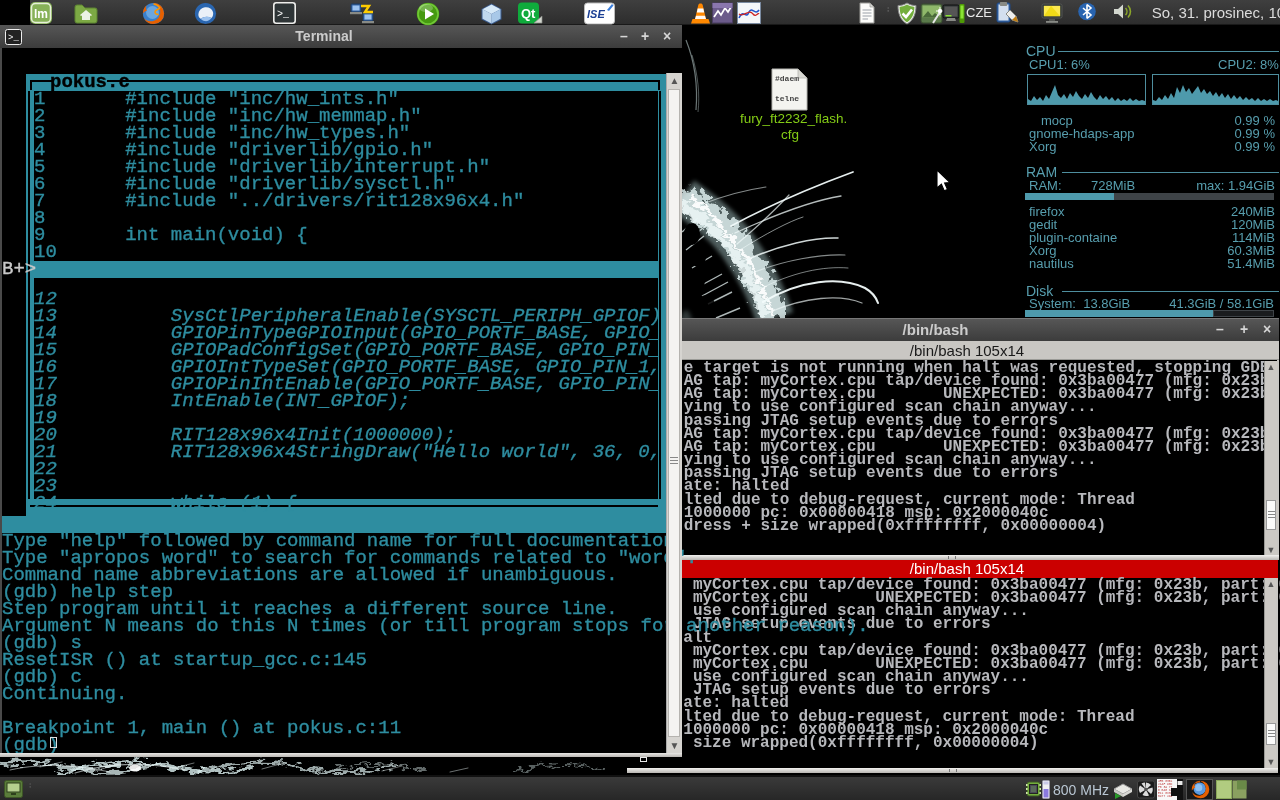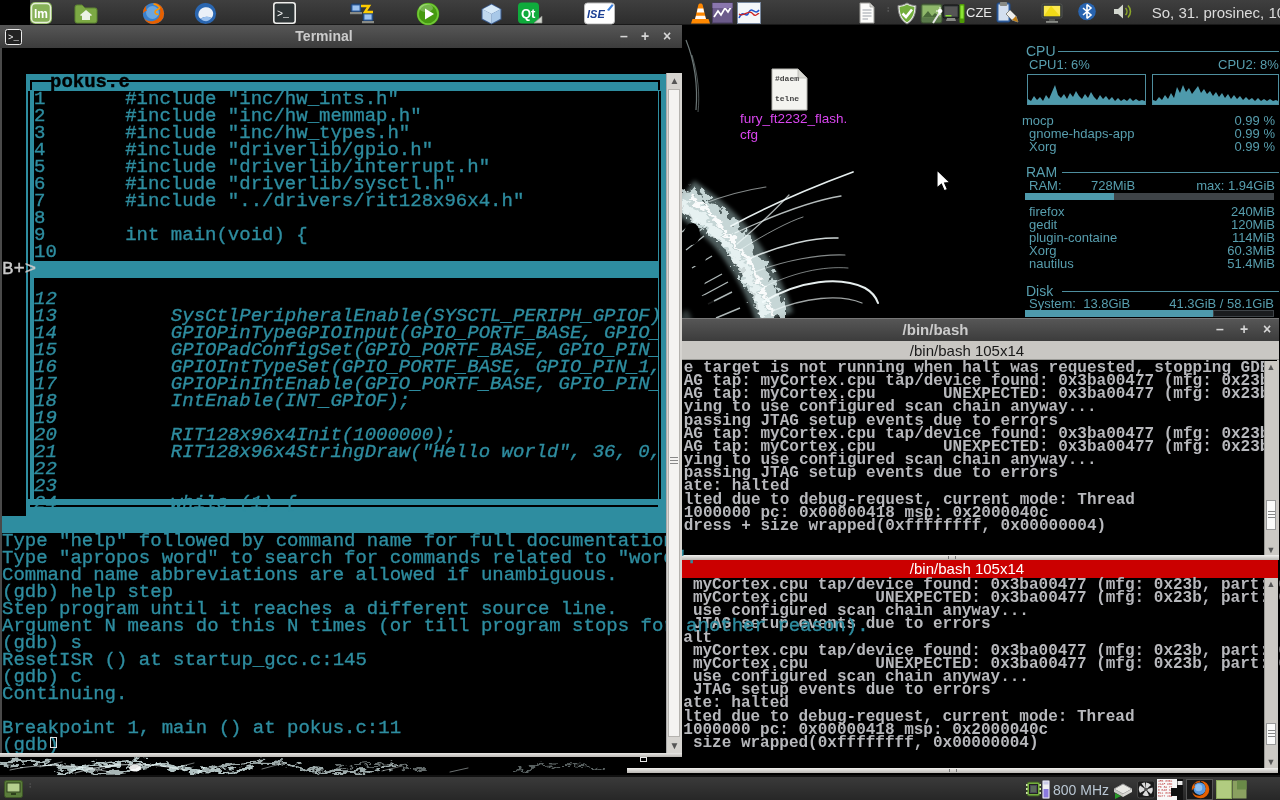--- a/index.html
+++ b/index.html
@@ -120,21 +120,21 @@
   <div class="gbox" style="left:7px;top:34px;width:119px;height:31px;">
     <svg width="117" height="29" viewBox="0 0 117 29">
         <path d="M0,29 L0,24 L3,26 L6,21 L9,25 L12,22 L15,26 L18,20 L21,24 L24,17 L27,10 L30,20 L33,23 L36,19 L39,24 L42,18 L45,22 L48,16 L51,21 L54,24 L57,19 L60,23 L63,17 L66,22 L69,25 L72,20 L75,24 L78,21 L81,25 L84,22 L87,26 L90,23 L93,26 L96,24 L99,26 L102,23 L105,26 L108,24 L111,26 L114,25 L117,26 L117,29 Z" fill="#4e9aac"></path>
       </svg>
   </div>
   <div class="gbox" style="left:132px;top:34px;width:127px;height:31px;">
     <svg width="125" height="29" viewBox="0 0 125 29">
         <path d="M0,29 L0,25 L3,26 L6,22 L9,25 L12,20 L15,24 L18,18 L21,23 L24,12 L27,18 L30,10 L33,17 L36,13 L39,19 L42,15 L45,11 L48,18 L51,14 L54,19 L57,16 L60,21 L63,17 L66,22 L69,18 L72,23 L75,19 L78,24 L81,20 L84,24 L87,21 L90,25 L93,22 L96,25 L99,23 L102,26 L105,23 L108,26 L111,24 L114,26 L117,24 L120,26 L123,25 L125,26 L125,29 Z" fill="#4e9aac"></path>
       </svg>
   </div>
-  <div class="abs" style="left:2px;top:73px;">mocp</div>
+  <div class="abs" style="left:21px;top:73px;">mocp</div>
     <div class="abs" style="right:5px;top:73px;">0.99 %</div>
   <div class="abs" style="left:9px;top:86px;">gnome-hdaps-app</div>
     <div class="abs" style="right:5px;top:86px;">0.99 %</div>
   <div class="abs" style="left:9px;top:99px;">Xorg</div>
     <div class="abs" style="right:5px;top:99px;">0.99 %</div>
   <div class="abs" style="left:6px;top:124px;font-size:14px;">RAM</div>
   <div class="ln" style="left:42px;top:132px;width:217px;"></div>
   <div class="abs" style="left:9px;top:138px;">RAM:</div>
   <div class="abs" style="left:71px;top:138px;">728MiB</div>
   <div class="abs" style="right:5px;top:138px;">max: 1.94GiB</div>
@@ -158,21 +158,21 @@
   <div class="bar" style="left:193px;top:270px;width:61px;background:#1a1c1e;border:1px solid #3e4347;"></div>
 </div>
 
 <div id="dicon" class="abs" style="left:740px;top:60px;width:100px;height:90px;z-index:1;">
   <svg class="abs" style="left:31px;top:8px;" width="37" height="43" viewBox="0 0 37 43">
       <path d="M1,1 L27,1 L36,10 L36,42 L1,42 Z" fill="#f4f4f0" stroke="#b5b5b0"></path>
       <path d="M27,1 L27,10 L36,10 Z" fill="#d8d8d2" stroke="#b5b5b0" stroke-width="0.8"></path>
       <text x="4" y="13" font-family="Liberation Mono" font-size="8" font-weight="bold" fill="#444">#daem</text>
       <text x="4" y="33" font-family="Liberation Mono" font-size="8" font-weight="bold" fill="#444">telne</text>
     </svg>
-  <div class="abs" style="left:0;top:51px;width:100px;color:#d946ef;font-size:13.5px;line-height:16px;">fury_ft2232_flash.<br>cfg</div>
+  <div class="abs" style="left:0;top:51px;width:100px;text-align:center;color:#84cc16;font-size:13.5px;line-height:16px;">fury_ft2232_flash.<br>cfg</div>
 </div>
 
 <div id="win2" class="abs" style="left:627px;top:545px;width:651px;height:228px;z-index:10;background:#000;">
   <div class="abs" style="left:0;top:14px;width:651px;height:19px;background:#cb0000;color:#fff;font-size:15px;line-height:19px;text-align:center;padding-left:29px;">/bin/bash 105x14</div>
   <div class="xtext" style="left:56.3px;top:34px;"> myCortex.cpu tap/device found: 0x3ba00477 (mfg: 0x23b, part: 0xba00, ver: 0x3)
  myCortex.cpu       UNEXPECTED: 0x3ba00477 (mfg: 0x23b, part: 0xba00, ver: 0x3)
  use configured scan chain anyway...
  JTAG setup events due to errors
 alt
  myCortex.cpu tap/device found: 0x3ba00477 (mfg: 0x23b, part: 0xba00, ver: 0x3)

